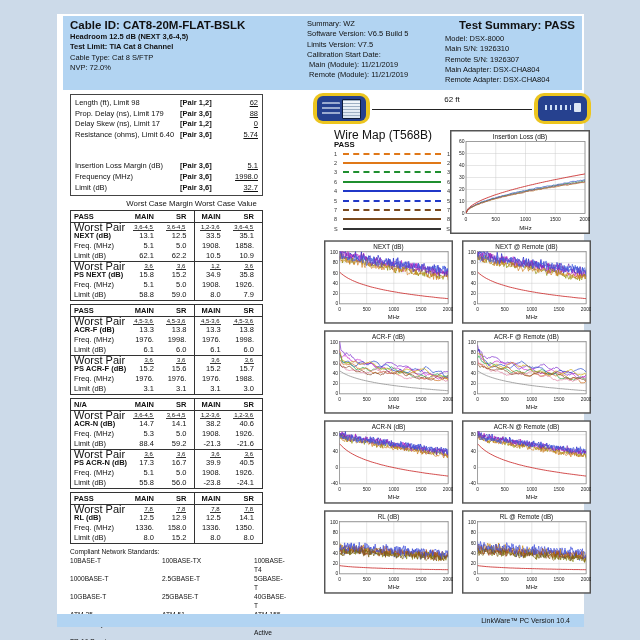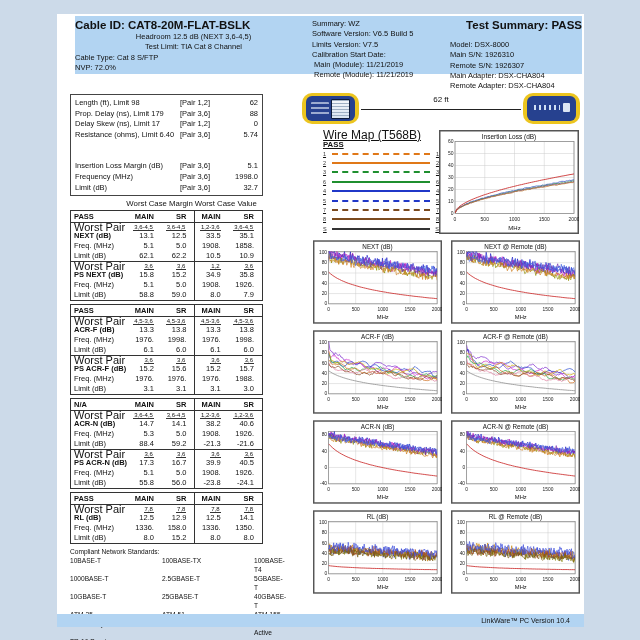--- a/index.html
+++ b/index.html
@@ -1,54 +1,54 @@
 <!DOCTYPE html>
 <html><head>
 <meta charset="utf-8">
 <style>
   html,body{margin:0;padding:0;}
   body{width:640px;height:640px;background:#ccdae9;font-family:"Liberation Sans",sans-serif;color:#111;position:relative;overflow:hidden;}
   .paper{position:absolute;left:57px;top:14px;width:527px;height:613px;background:#fff;}
   .band{background:#b2d4f2;}
-  .header-band{position:absolute;left:18px;top:2px;right:2px;height:58px;display:flex;padding:3px 0;box-sizing:border-box;}
+  .header-band{position:absolute;left:6px;top:2px;right:2px;height:74px;display:flex;padding:3px 7px;box-sizing:border-box;}
   .hdr-col-left{width:237px;}
   .hdr-col-mid{width:138px;}
   .hdr-col-right{flex:1;}
   .cable-id{font-size:11.5px;font-weight:bold;margin-bottom:1px;}
-  .test-summary{font-size:11.5px;font-weight:bold;text-align:right;margin-bottom:9px;}
+  .test-summary{font-size:11.5px;font-weight:bold;text-align:right;margin-bottom:3px;}
   .hdr-line{font-size:7.5px;line-height:10.3px;white-space:pre;}
-  .hdr-line.b{font-weight:normal;text-align:center;}
+  .hdr-line.b{font-weight:bold;}
   .footer-band{position:absolute;left:0;bottom:0;width:100%;height:13px;}
   .footer-text{font-size:7px;line-height:13px;text-align:right;padding-right:14px;}
   
   .left-col{position:absolute;left:13px;top:80px;width:193px;}
   .summary-box{border:1.4px solid #444;padding:3px 4px 2px 4px;font-size:7.5px;box-sizing:border-box;margin-bottom:3px;}
   .s-row{display:flex;line-height:10.6px;}
   .s-row.gap{height:21px;}
   .s-label{flex:1;}
-  .s-pair{width:42px;}
-  .s-value{width:36px;text-align:right;}
+  .s-pair{width:42px;font-weight:bold;}
+  .s-value{width:36px;text-align:right;text-decoration:underline;}
   .wc-line{display:flex;font-size:7.8px;margin:2px 0 2px 0;}
   .wc-spacer{width:66px;}
   .wc-h{width:80px;text-align:left;}
   .result-table{border:1.4px solid #333;margin-bottom:3px;font-size:7.5px;}
   .rt-row{display:flex;line-height:10px;}
   .rt-head{font-weight:bold;border-bottom:1px solid #333;line-height:11px;}
   .rt-label{width:71px;padding-left:3px;box-sizing:border-box;}
   .rt-val{width:39.5px;text-align:right;padding-right:8px;box-sizing:border-box;}
   .rt-val.c2{border-right:1.2px solid #333;}
   .rt-wp{line-height:8px;font-size:6px;}
   .rt-wp .rt-label{font-size:11px;}
   .wp-u{border-bottom:0.8px solid #333;padding:0 1px;}
   .rt-row.gstart{border-top:1px solid #333;}
   .rt-name{font-weight:bold;}
   .standards{margin-top:2px;font-size:6.6px;line-height:9px;}
   .std-grid{display:grid;grid-template-columns:92px 92px auto;}
   
-  .right-col{position:absolute;left:245px;top:78px;width:278px;text-decoration:underline;}
+  .right-col{position:absolute;left:256px;top:78px;width:278px;}
   .link-row{position:relative;height:36px;}
   .device{position:absolute;top:1px;width:57px;height:31px;background:#ecc51f;border-radius:10px;}
   .device.main{left:0;}
   .device.remote{right:0;}
   .device-inner{position:absolute;left:4px;top:3px;right:4px;bottom:3px;background:#26418f;border-radius:6px;}
   .device-screen{position:absolute;right:5px;top:3px;width:17px;height:18px;background:
      repeating-linear-gradient(180deg,#9fb0c4 0 1px,rgba(0,0,0,0) 1px 3px),linear-gradient(#f4f7fb,#d9e4f0);
      border:1px solid #0e1b3a;border-radius:1px;}
   .device-keys{position:absolute;left:5px;top:6px;width:18px;height:14px;background:
      repeating-linear-gradient(180deg,#b9c6e0 0 2px,rgba(0,0,0,0) 2px 5px);opacity:.8;border-radius:1px;}

